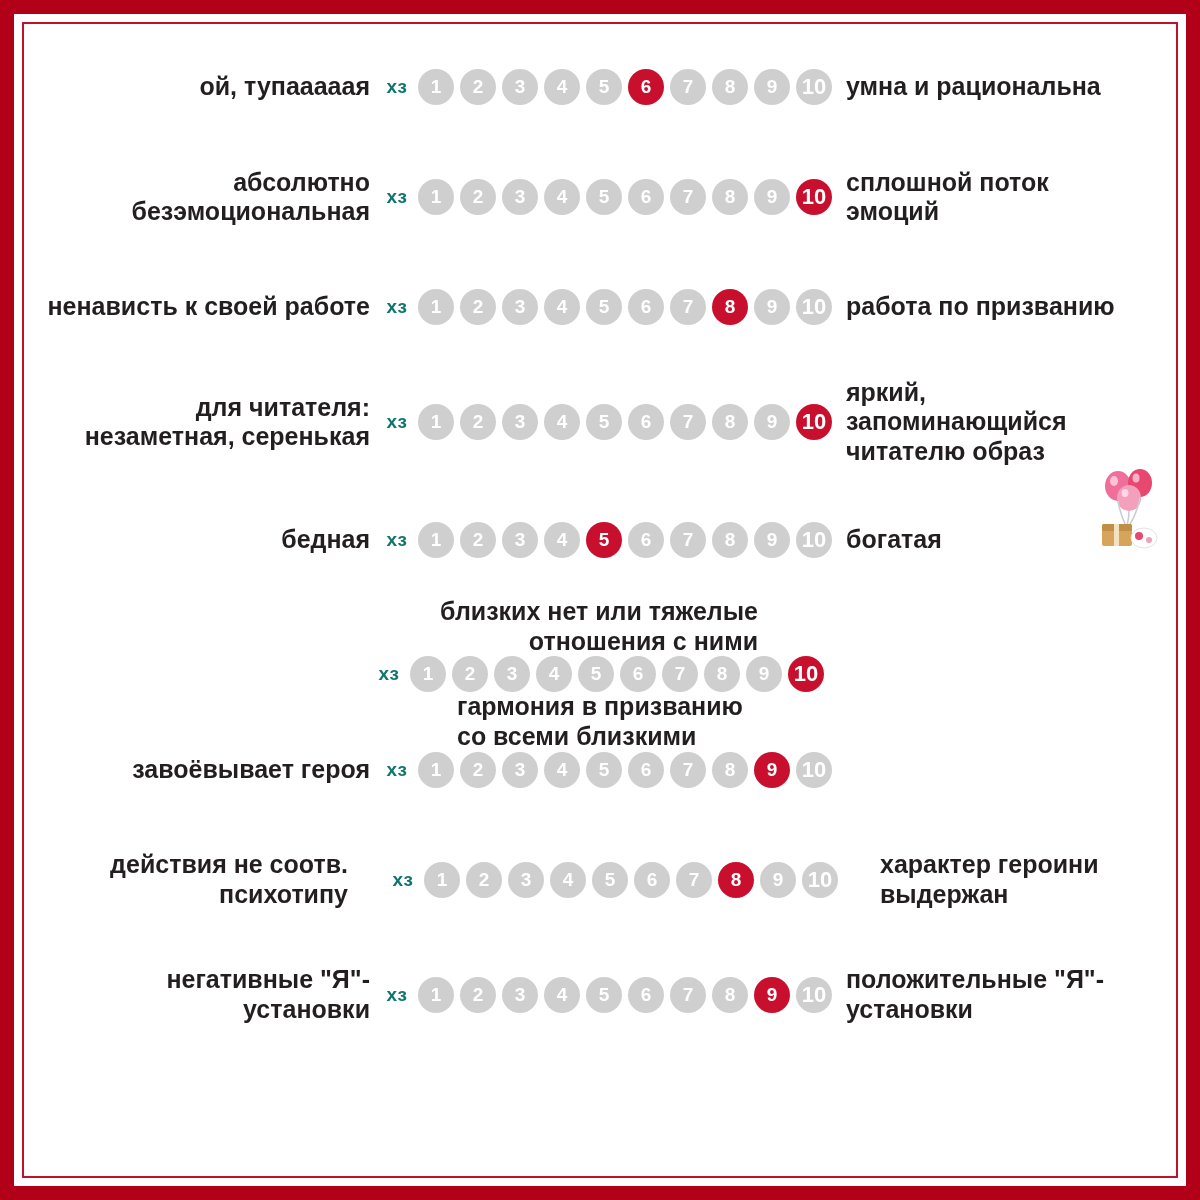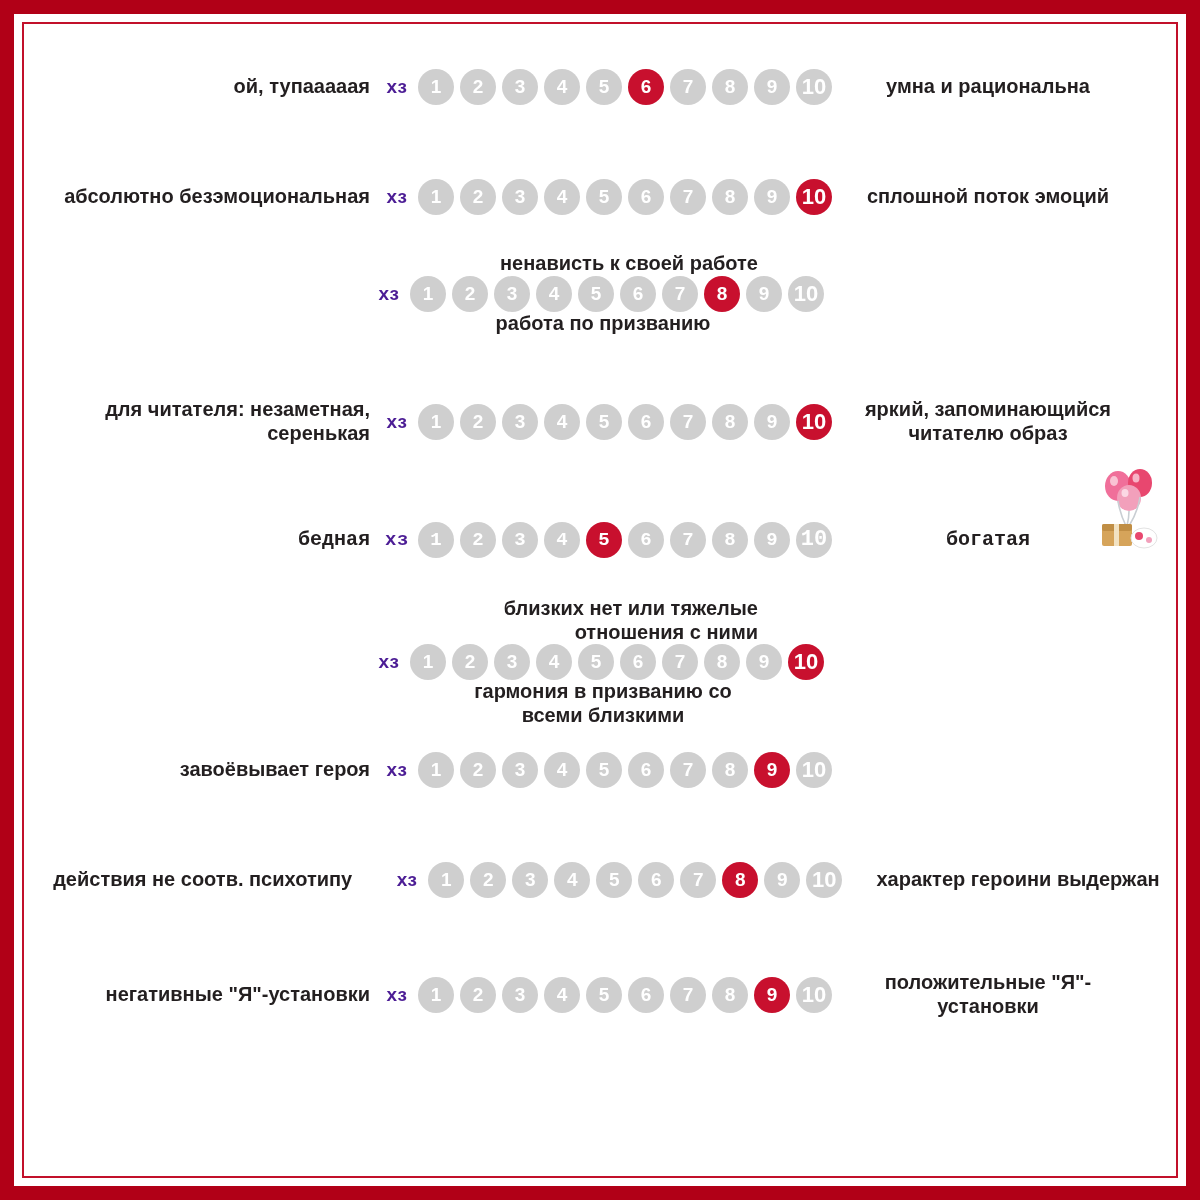--- a/index.html
+++ b/index.html
@@ -36,44 +36,44 @@
     padding: 18px 26px 0 26px;
   }
   .row {
     display: flex;
     align-items: center;
     width: 100%;
     box-sizing: border-box;
   }
   .label {
     font-weight: bold;
-    font-size: 20px;
+    font-size: 25px;
     line-height: 1.18;
     color: #231f20;
   }
   .label.left {
     width: 330px;
     text-align: right;
     padding-right: 14px;
   }
   .label.right {
     width: 300px;
-    text-align: center;
-    padding-left: 6px;
+    text-align: left;
+    padding-left: 14px;
   }
   .scale {
     display: flex;
     align-items: center;
     gap: 6px;
     flex: 0 0 auto;
   }
   .xz {
     font-weight: bold;
     font-size: 19px;
-    color: #4c1d95;
+    color: #0f766e;
     letter-spacing: 0.5px;
     margin-right: 2px;
     width: 26px;
     text-align: center;
   }
   .dot {
     width: 36px;
     height: 36px;
     border-radius: 50%;
     background: #cfcfcf;
@@ -88,34 +88,33 @@
   }
   .dot.ten {
     font-size: 22px;
   }
   .dot.sel {
     background: #c8102e;
     color: #ffffff;
   }
   .row-balloons {
     position: relative;
-    font-family: Liberation Mono, monospace;
   }
   .balloons {
     position: absolute;
     right: -18px;
     top: -14px;
     width: 96px;
     height: 86px;
     pointer-events: none;
   }
   
   .r0 { height: 110px; }
   .r1 { height: 110px; }
-  .r2 { height: 110px; flex-direction: column; }
+  .r2 { height: 110px; }
   .r3 { height: 120px; }
   .r4 { height: 115px; }
   .r5 { height: 120px; flex-direction: column; }
   .r6 { height: 105px; }
   .r7 { height: 115px; gap: 28px; }
   .r8 { height: 115px; }
 </style>
 </head>
 <body>
 

